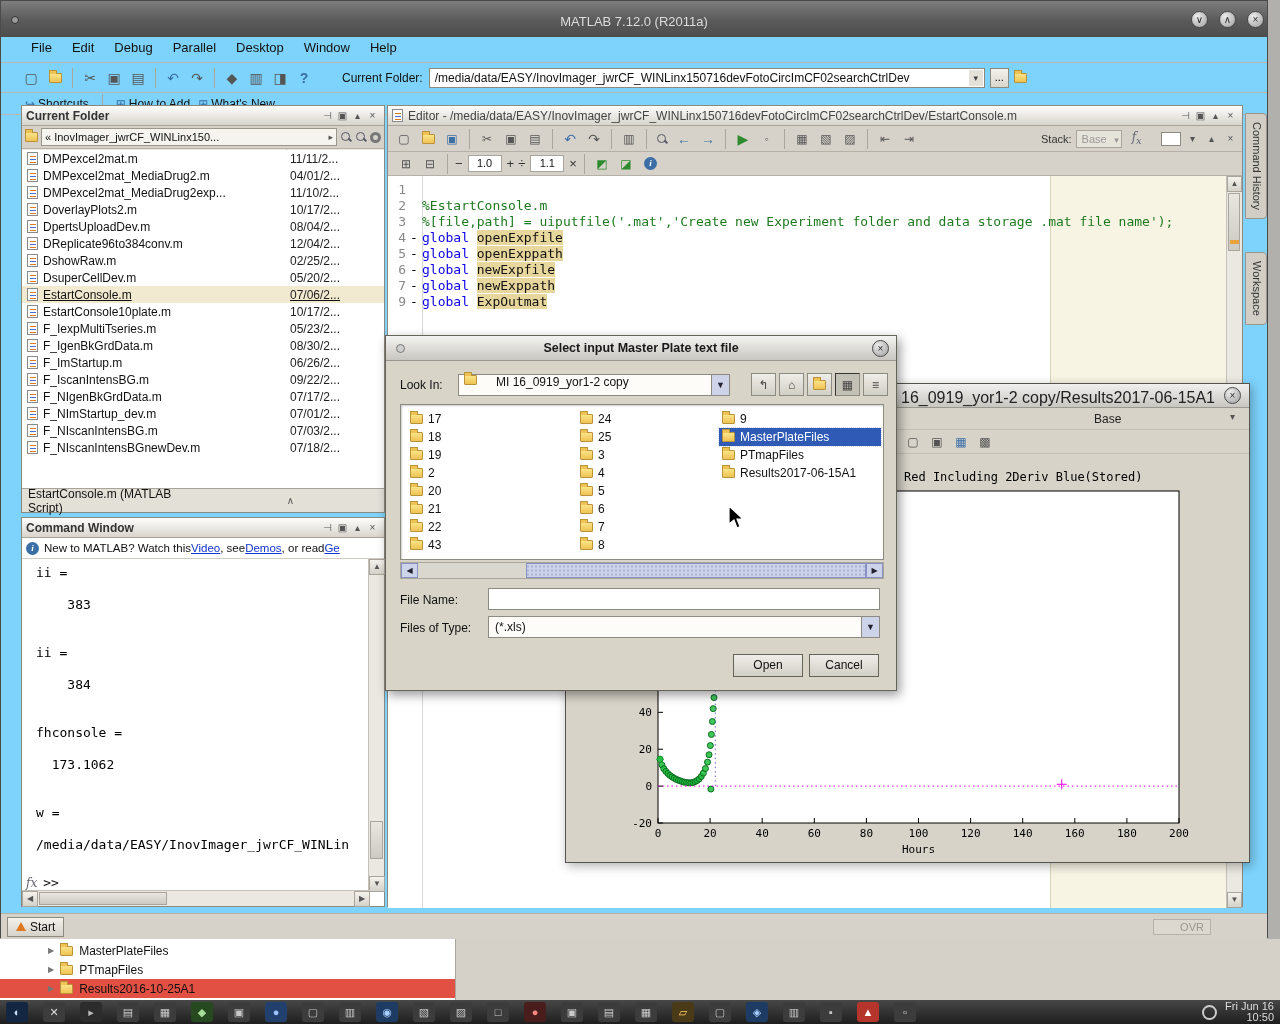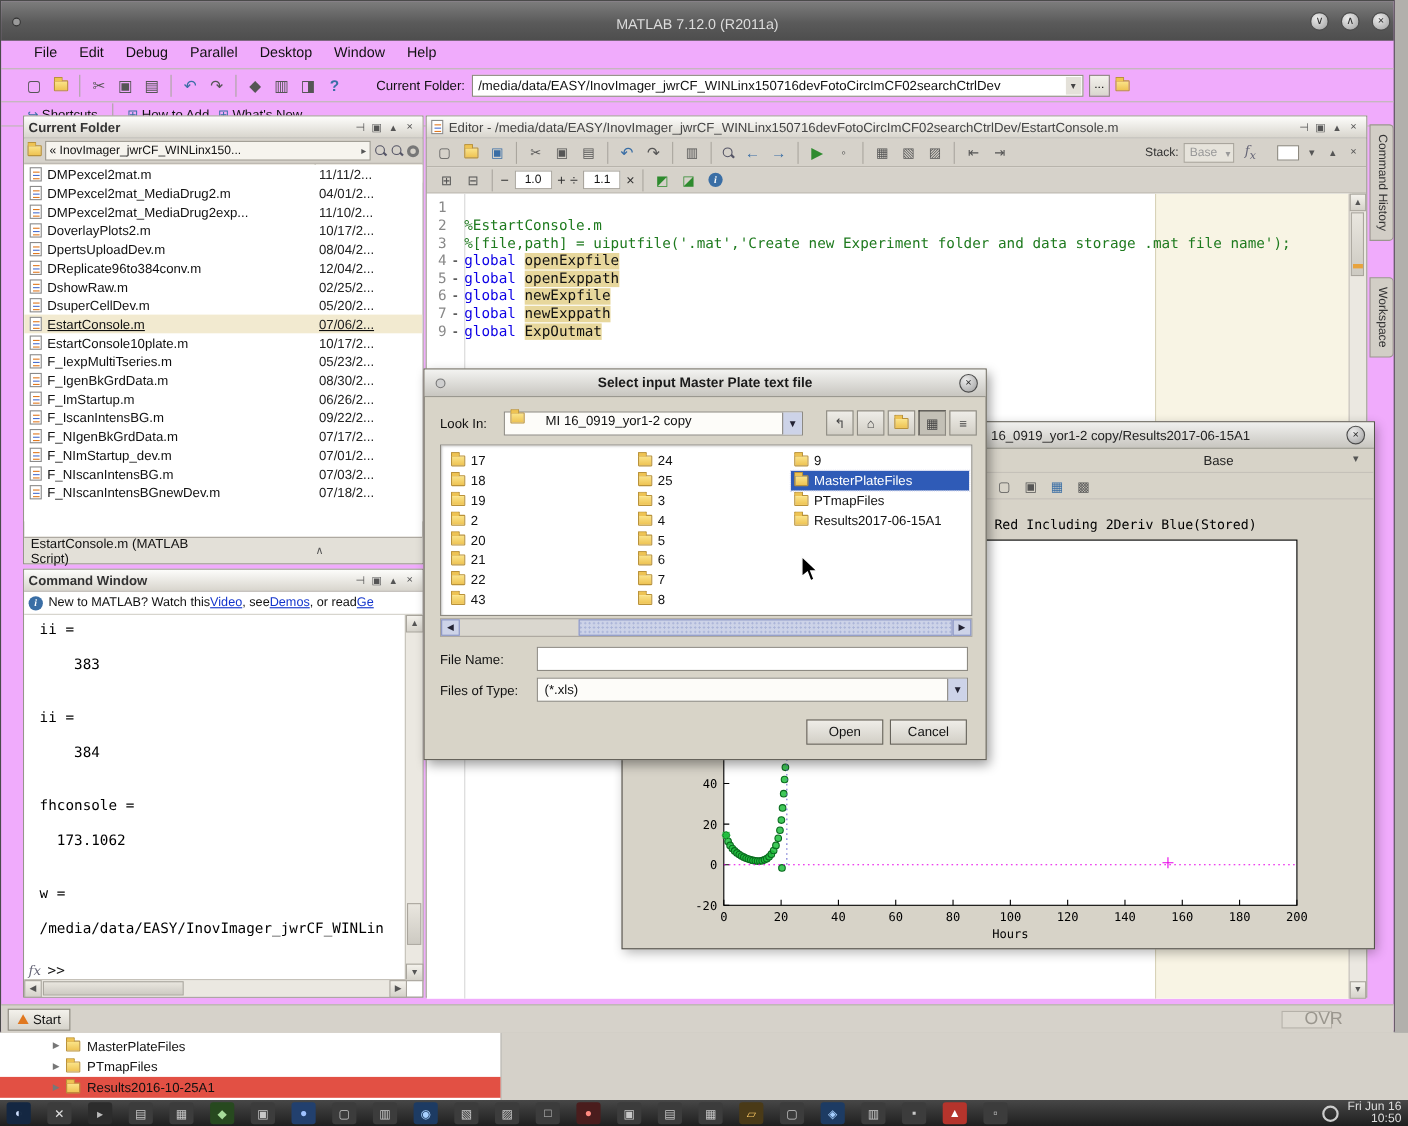--- a/index.html
+++ b/index.html
@@ -1,20 +1,20 @@
 <!DOCTYPE html>
 <html><head>
 <meta charset="utf-8">
 <style>
 *{margin:0;padding:0;box-sizing:border-box;}
 html,body{width:1280px;height:1024px;overflow:hidden;}
 body{font-family:"Liberation Sans",sans-serif;background:#b2b0ac;position:relative;font-size:12px;color:#111;}
 
 
-#matlab-window{position:absolute;left:0;top:0;width:1268px;height:938px;background:#f0abfc;border:1px solid #4a4a4a;z-index:1;}
+#matlab-window{position:absolute;left:0;top:0;width:1268px;height:938px;background:#7dd3fc;border:1px solid #4a4a4a;z-index:1;}
 #titlebar{position:absolute;left:0;top:0;width:100%;height:36px;background:linear-gradient(#7d7d7d,#5a5a5a 55%,#4d4d4d);}
 #titlebar .title{position:absolute;width:100%;text-align:center;top:13px;color:#dcdcdc;font-size:13px;}
 #titlebar .app-dot{position:absolute;left:10px;top:15px;width:8px;height:8px;border-radius:50%;background:#9a9a9a;border:1px solid #333;}
 .winbtn{position:absolute;top:10px;width:17px;height:17px;border-radius:50%;background:radial-gradient(circle at 35% 30%,#ececec,#9e9e9e);border:1px solid #4a4a4a;color:#2e2e2e;font-size:10px;line-height:15px;text-align:center;cursor:default;}
 #menubar{position:absolute;left:0;top:36px;width:100%;height:26px;display:flex;align-items:flex-start;padding-left:20px;border-bottom:1px solid #bcb8b0;}
 .menu-item{padding:3px 10px;font-size:13px;}
 #main-toolbar{position:absolute;left:0;top:62px;width:100%;height:30px;display:flex;align-items:center;padding-left:18px;border-bottom:1px solid #bcb8b0;}
 .tbi{width:22px;height:22px;display:inline-flex;align-items:center;justify-content:center;font-size:14px;color:#555;margin:0 1px;}
 .tbi.small{font-size:12px;}
 .tb-sep{width:1px;height:20px;background:#aaa69e;margin:0 5px;}
@@ -95,26 +95,26 @@
 .zoom-op{font-size:13px;color:#333;margin:0 2px;}
 
 
 #side-tabs{position:absolute;left:1244px;top:104px;width:24px;height:802px;}
 .vtab{position:absolute;left:0;width:22px;background:#d2cec6;border:1px solid #9a968e;border-radius:0 4px 4px 0;writing-mode:vertical-rl;font-size:11px;color:#333;padding:8px 3px;text-align:center;}
 
 
 #start-bar{position:absolute;left:0;top:912px;width:100%;height:26px;background:#d6d2ca;border-top:1px solid #b5b1a9;display:flex;align-items:center;padding:0 6px;}
 #start-button{height:20px;border:1px solid #8d897f;background:linear-gradient(#f4f2ec,#d5d2ca);display:flex;align-items:center;gap:4px;padding:0 8px;font-size:12px;}
 .matlab-tri{width:0;height:0;border-left:5px solid transparent;border-right:5px solid transparent;border-bottom:9px solid #e07820;}
-#ovr-box{margin-left:auto;margin-right:50px;width:46px;height:16px;border:1px solid #b5b1a9;background:#dcd8d0;color:#9a968e;font-size:16px;text-align:center;line-height:14px;padding-left:20px;}
+#ovr-box{margin-left:auto;margin-right:50px;width:58px;height:16px;border:1px solid #b5b1a9;background:#dcd8d0;color:#9a968e;font-size:11px;text-align:center;line-height:14px;padding-left:20px;}
 
 
 #figure-window{position:absolute;left:565px;top:383px;width:685px;height:480px;background:#d7d3c8;border:1px solid #55534d;z-index:5;box-shadow:2px 3px 10px rgba(0,0,0,.3);}
 #fig-titlebar{position:absolute;left:0;top:0;width:100%;height:24px;background:linear-gradient(#f0f0ee,#c8c6c0);border-bottom:1px solid #9a9890;}
-#fig-title{position:absolute;left:335px;top:5px;font-size:12px;color:#222;white-space:nowrap;}
+#fig-title{position:absolute;left:335px;top:5px;font-size:16px;color:#222;white-space:nowrap;}
 #fig-close{left:658px;top:3px;}
 #fig-row2{position:absolute;left:0;top:24px;width:100%;height:22px;border-bottom:1px solid #c5c1b9;}
 #fig-stack{position:absolute;left:528px;top:4px;font-size:12px;color:#222;}
 #fig-pin{position:absolute;left:664px;top:3px;font-size:10px;color:#555;}
 #fig-toolbar{position:absolute;left:0;top:46px;width:100%;height:24px;display:flex;align-items:center;padding-left:335px;border-bottom:1px solid #c5c1b9;}
 #fig-plot-title{position:absolute;left:338px;top:86px;font-family:"DejaVu Sans Mono",monospace;font-size:12px;color:#000;white-space:nowrap;}
 #fig-ylabel{position:absolute;left:64px;top:238px;writing-mode:vertical-rl;transform:rotate(180deg);font-family:"DejaVu Sans Mono",monospace;font-size:11px;color:#000;}
 #fig-plot{position:absolute;left:0;top:70px;}
 .tick-label{font-family:"DejaVu Sans Mono",monospace;font-size:11px;fill:#000;}
 

